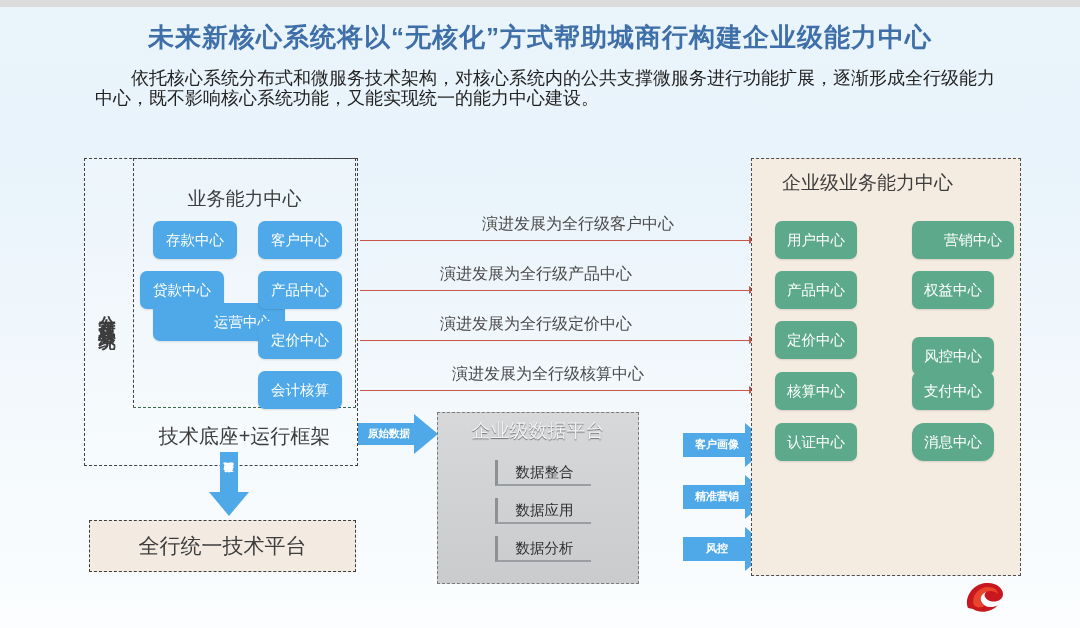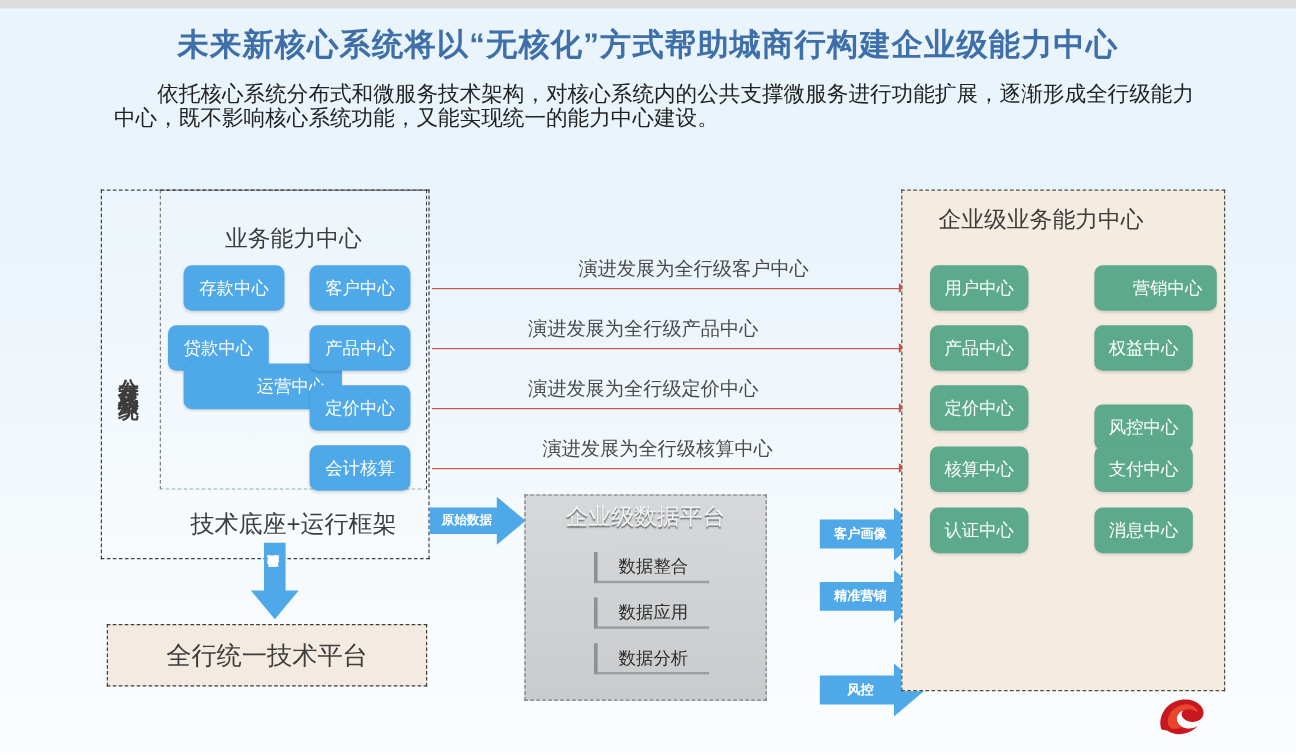--- a/index.html
+++ b/index.html
@@ -203,41 +203,41 @@
       <polygon points="0,12 62,12 62,2 88,24 62,46 62,36 0,36" fill="#4fa9e8"></polygon>
     </svg>
     <div class="outArrowLabel">客户画像</div>
   </div>
   <div class="outArrowWrap" style="top:473px;">
     <svg width="90" height="48" viewBox="0 0 90 48">
       <polygon points="0,12 62,12 62,2 88,24 62,46 62,36 0,36" fill="#4fa9e8"></polygon>
     </svg>
     <div class="outArrowLabel">精准营销</div>
   </div>
-  <div class="outArrowWrap" style="top:551px;">
+  <div class="outArrowWrap" style="top:525px;">
     <svg width="90" height="48" viewBox="0 0 90 48">
       <polygon points="0,12 62,12 62,2 88,24 62,46 62,36 0,36" fill="#4fa9e8"></polygon>
     </svg>
     <div class="outArrowLabel">风控</div>
   </div>
 
   <div id="rightPanel"></div>
   <div id="rightPanelTitle">企业级业务能力中心</div>
 
   <div class="greenbox" style="left:775px;top:221px;">用户中心</div>
   <div class="greenbox" style="left:775px;top:271px;">产品中心</div>
   <div class="greenbox" style="left:775px;top:321px;">定价中心</div>
   <div class="greenbox" style="left:775px;top:372px;">核算中心</div>
   <div class="greenbox" style="left:775px;top:423px;">认证中心</div>
 
   <div class="greenbox" style="left:912px;top:221px;padding-left:20px;">营销中心</div>
   <div class="greenbox" style="left:912px;top:271px;">权益中心</div>
   <div class="greenbox" style="left:912px;top:321px;margin-top:16px;">风控中心</div>
   <div class="greenbox" style="left:912px;top:372px;">支付中心</div>
-  <div class="greenbox" style="left:912px;top:423px;">消息中心</div>
+  <div class="greenbox" style="left:912px;top:423px;border-radius:12px;">消息中心</div>
 
   <div id="logo">
     <svg width="44" height="40" viewBox="0 0 44 40">
       <path d="M6,30 C2,20 10,6 24,5 C34,4 41,10 41,16 C41,22 34,25 28,23 C23,21 21,17 24,14 C20,14 17,18 19,23 C21,29 30,31 36,27 C30,34 18,36 11,31 Z" fill="#c8171f"></path>
       <path d="M12,27 C9,20 15,10 25,9 C31,8.5 36,12 36,16 C32,12 25,12 21,16 C17,20 18,26 23,28 C18,30 14,30 12,27 Z" fill="#e8452c"></path>
     </svg>
     
   </div>
 
 </div>

